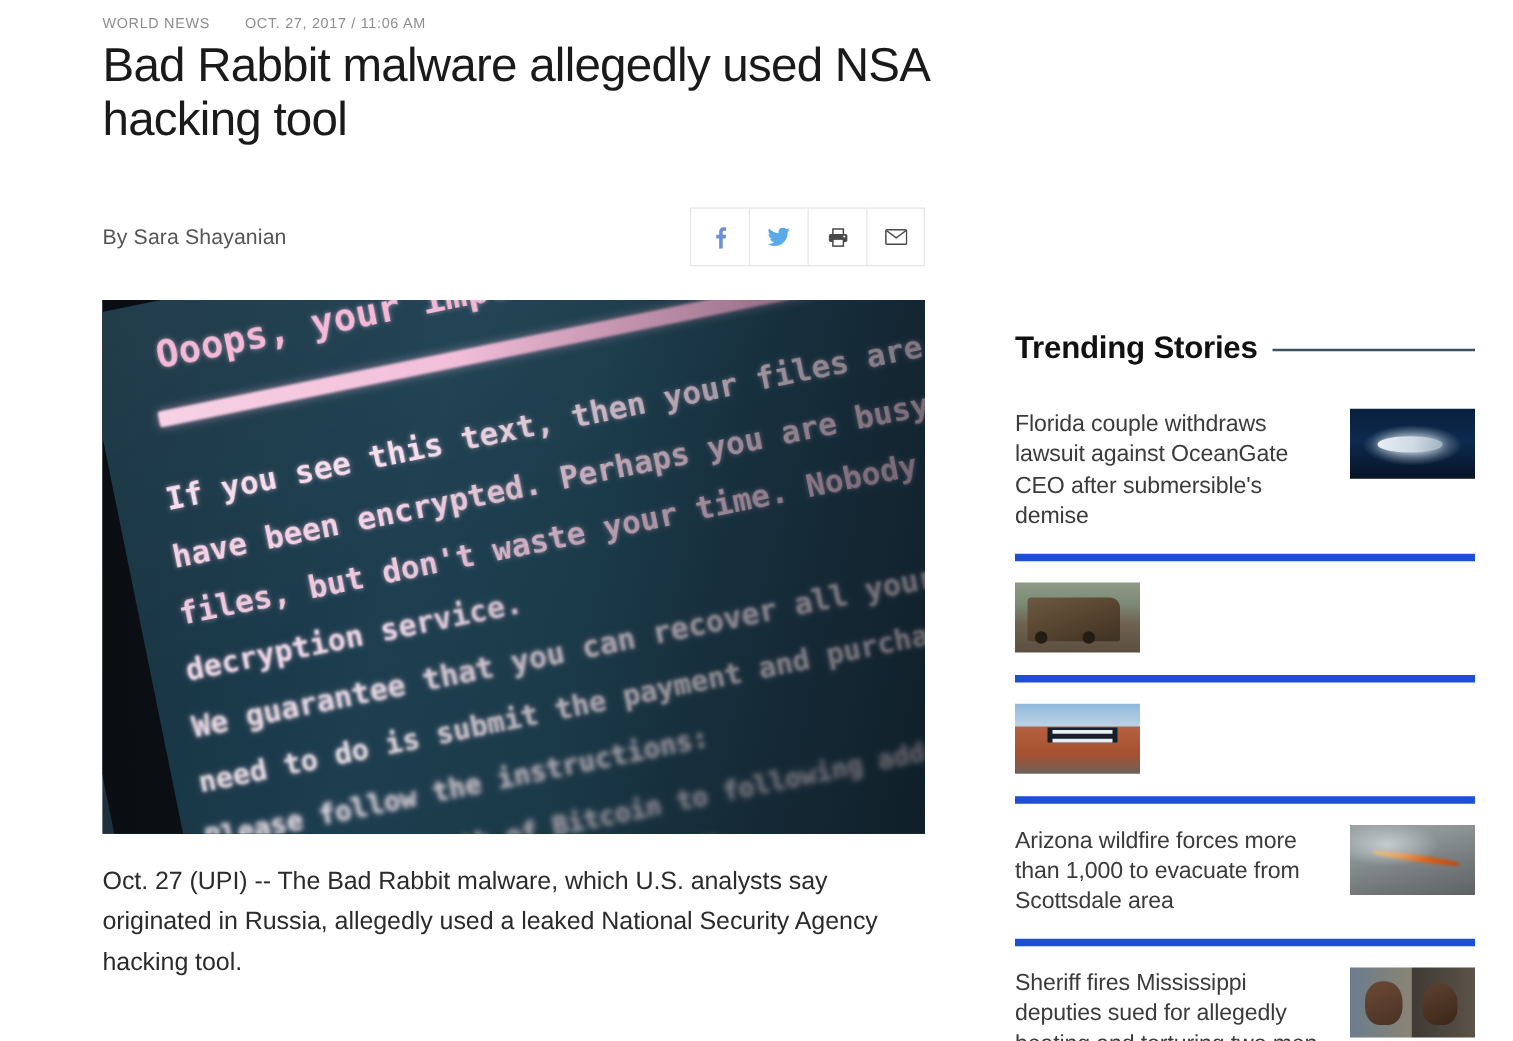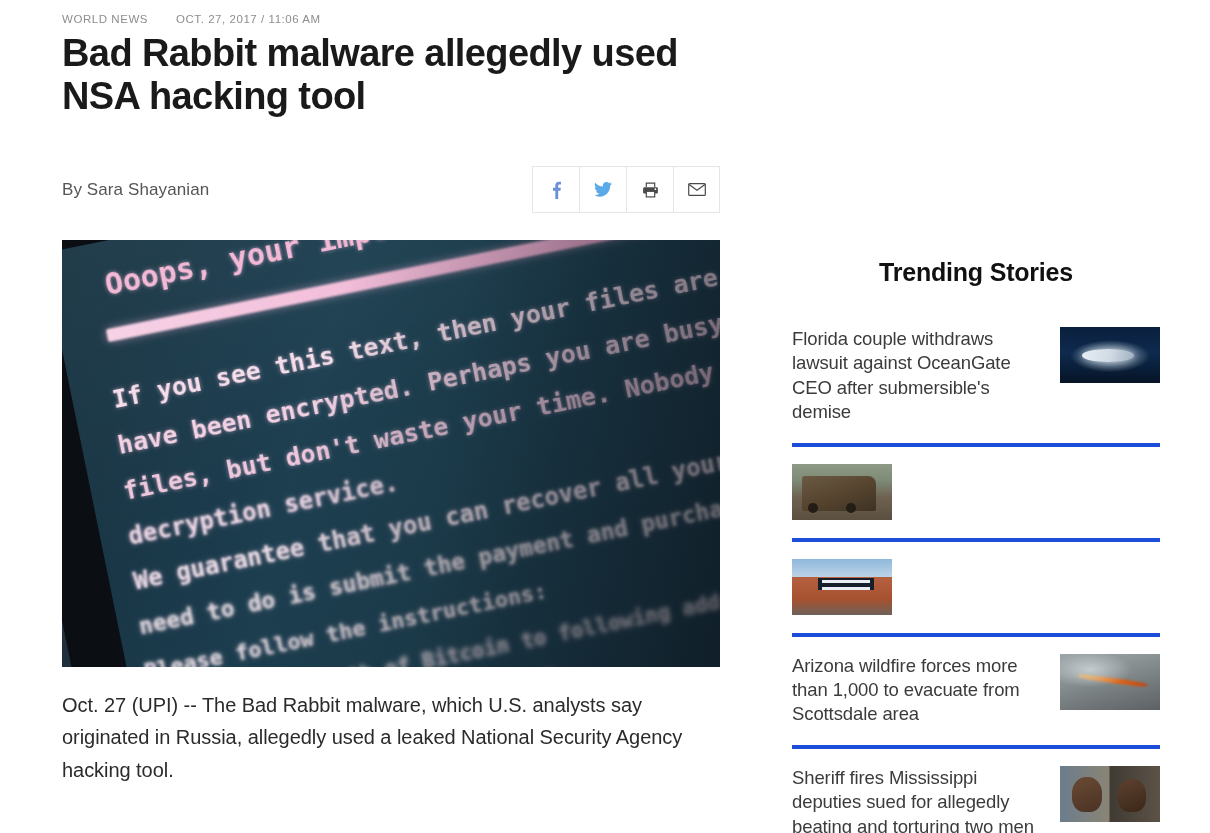--- a/index.html
+++ b/index.html
@@ -12,20 +12,21 @@
     background: #ffffff;
     font-family: "Liberation Sans", sans-serif;
     color: #222222;
   }
 
   .page {
     position: relative;
     width: 1002px;
     height: 833px;
     background: #fff;
+    margin-left: 20px;
   }
 
   
   .article {
     position: absolute;
     left: 62px;
     top: 0;
     width: 660px;
   }
 
@@ -42,21 +43,21 @@
     color: #8d8d8d;
     font-weight: 400;
     text-transform: uppercase;
     white-space: nowrap;
   }
 
   .headline {
     font-family: "Liberation Sans", sans-serif;
     font-size: 38px;
     line-height: 1.13;
-    font-weight: bold;
+    font-weight: normal;
     color: #1a1a1a;
     letter-spacing: -0.6px;
     margin-top: 6px;
     width: 680px;
   }
 
   .byline-row {
     display: flex;
     align-items: center;
     justify-content: space-between;
@@ -193,21 +194,20 @@
     left: 792px;
     top: 258px;
     width: 368px;
   }
 
   .trend-head {
     display: flex;
     align-items: center;
     gap: 12px;
     height: 40px;
-    flex-direction: column;
   }
   .trend-title {
     font-size: 25px;
     font-weight: bold;
     color: #111111;
     letter-spacing: -0.2px;
     white-space: nowrap;
   }
   .trend-rule {
     flex: 1;
@@ -217,21 +217,21 @@
   }
 
   .story-list { margin-top: 12px; }
 
   .story {
     display: flex;
     align-items: flex-start;
     justify-content: space-between;
     gap: 14px;
     padding: 17px 0 18px 0;
-    border-bottom: 4px solid #1d4ed8;
+    border-bottom: 6px solid #1d4ed8;
     cursor: pointer;
   }
   .story:last-child { border-bottom: none; }
 
   .story-title {
     font-size: 18.5px;
     line-height: 1.32;
     color: #3b3b3b;
     letter-spacing: -0.1px;
     flex: 1;

